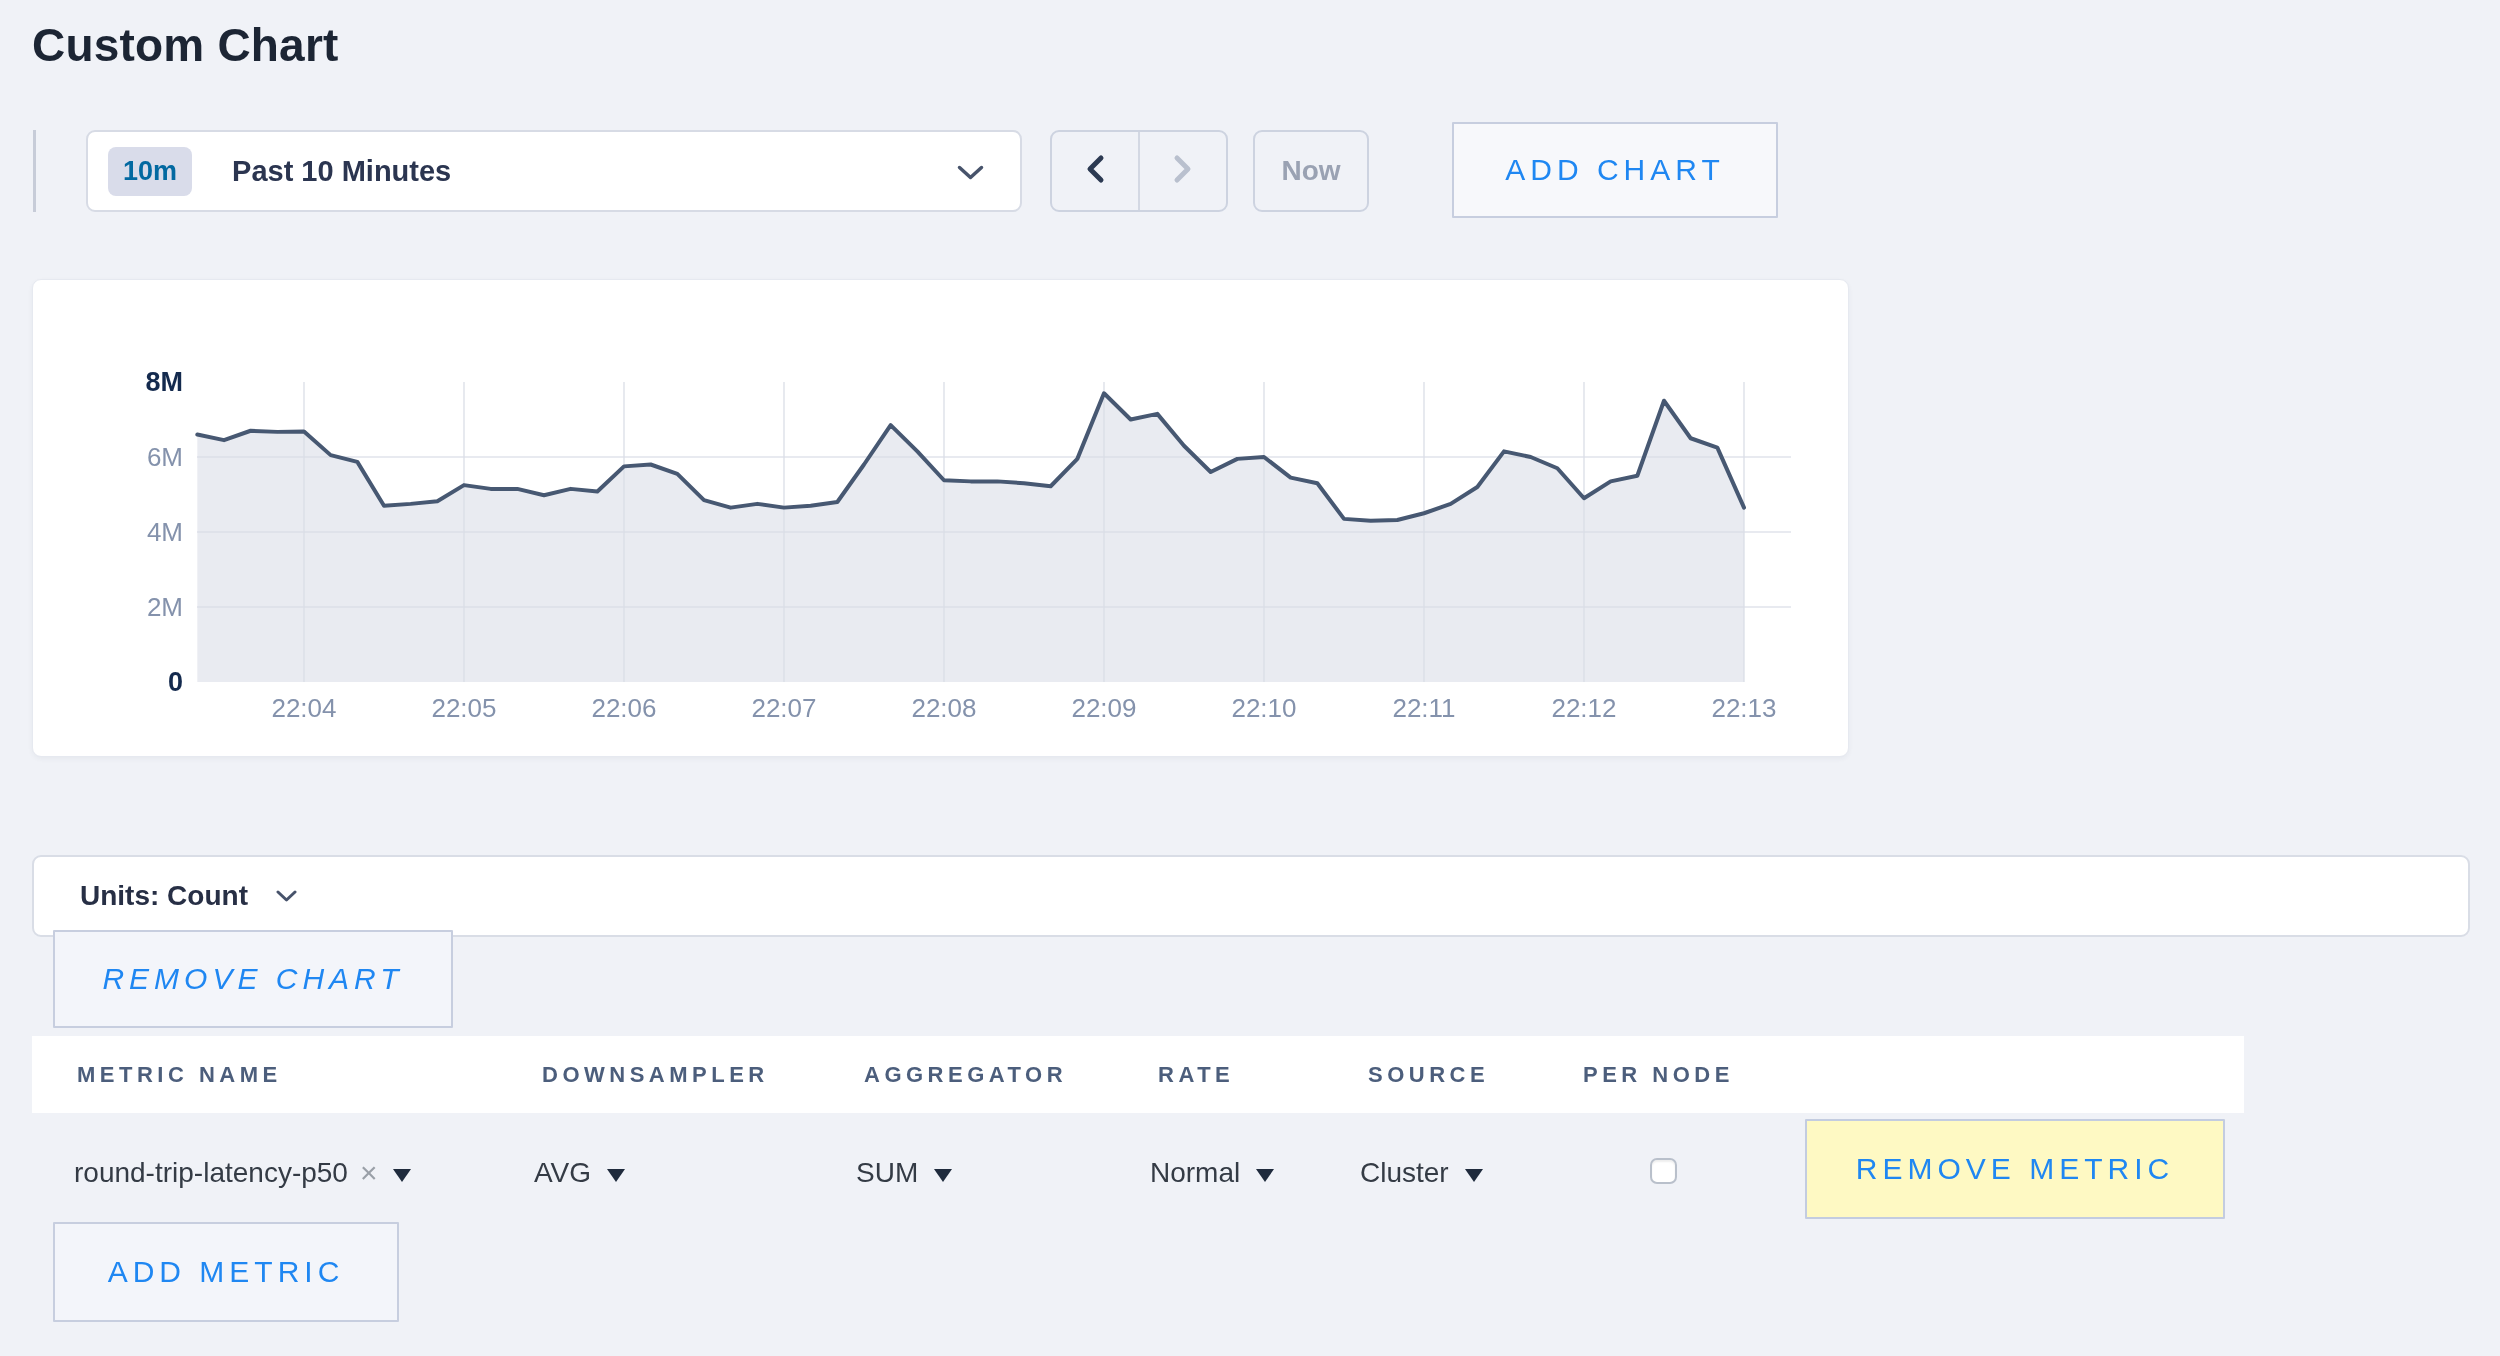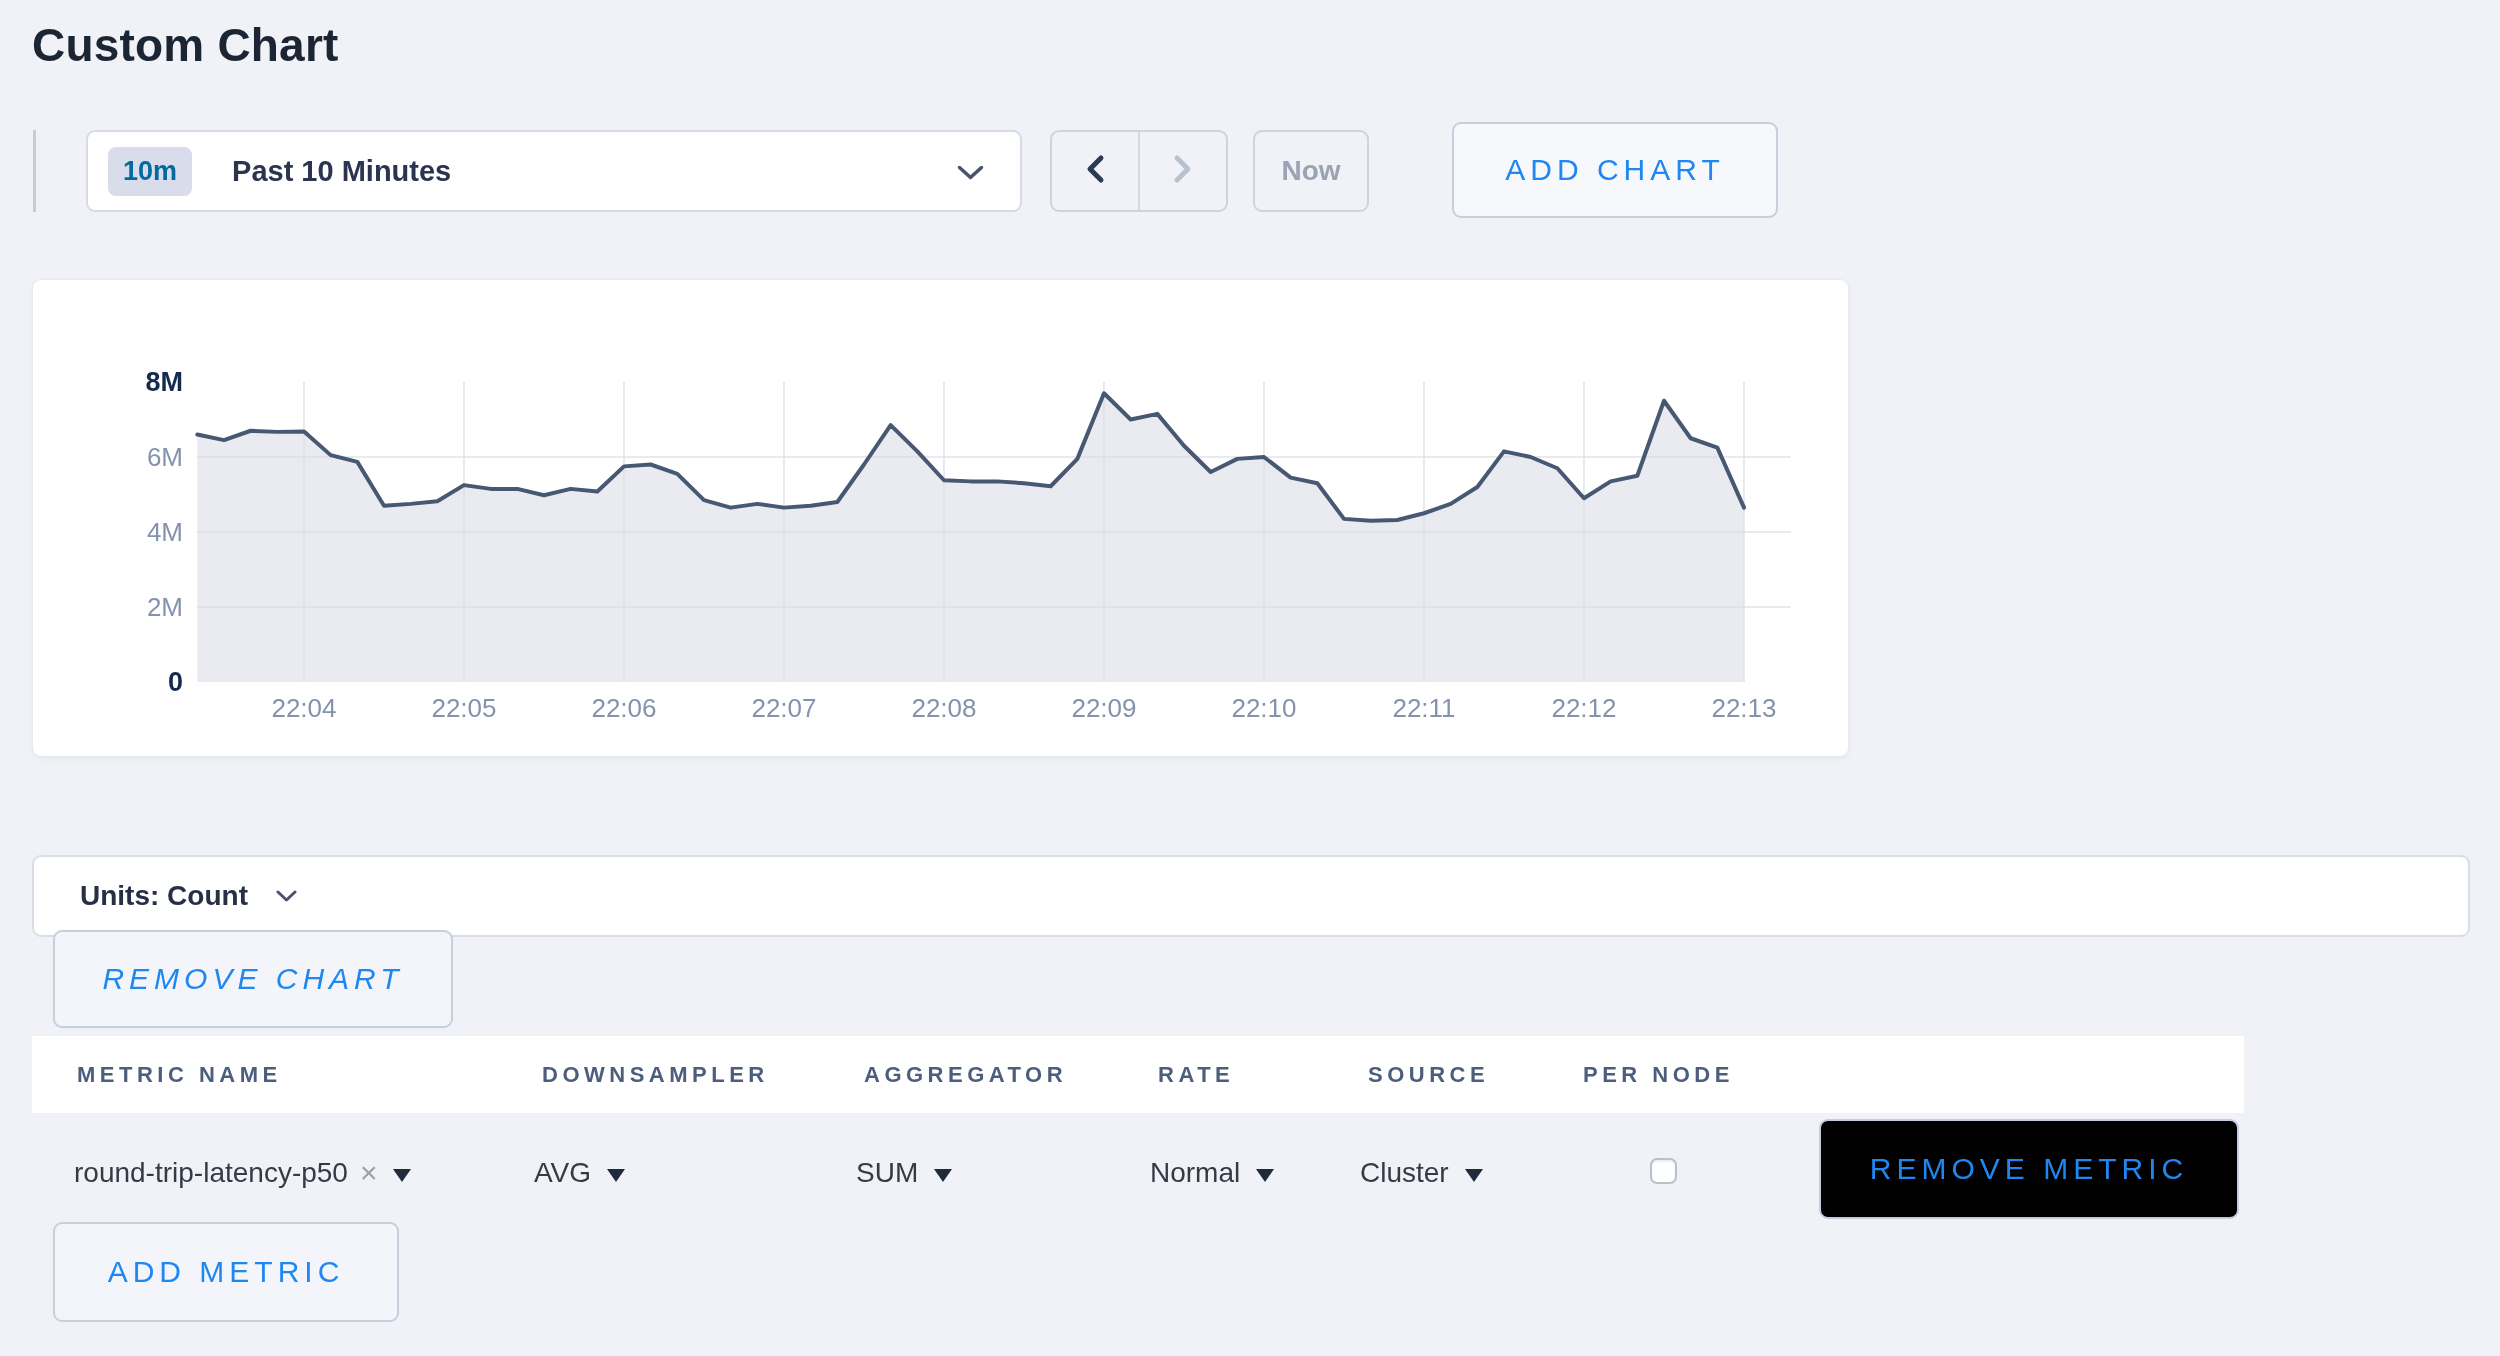--- a/index.html
+++ b/index.html
@@ -31,21 +31,21 @@
     border:2px solid #cdd3e0; border-radius:9px; overflow:hidden; }
   .nav-btn { flex:1; display:flex; align-items:center; justify-content:center; cursor:pointer; }
   .nav-btn + .nav-btn { border-left:2px solid #d3d8e3; }
 
   .now-btn {
     left:1253px; top:130px; width:116px; height:82px; border:2px solid #cdd3e0; border-radius:9px;
     display:flex; align-items:center; justify-content:center;
     font-size:28px; font-weight:700; color:#9aa2b3; cursor:default;
   }
   .link-btn {
-    border:2px solid #c7cedf; border-radius:9px; background:rgba(255,255,255,.45);
+    border:2px solid #c7cedf; border-radius:1px; background:rgba(255,255,255,.45);
     display:flex; align-items:center; justify-content:center;
     font-size:30px; color:#1f87f2; letter-spacing:5px; cursor:pointer; white-space:nowrap;
   }
   .add-chart-btn { left:1452px; top:122px; width:326px; height:96px; }
 
   
   .chart-card {
     left:32px; top:279px; width:1817px; height:478px; background:#fff;
     border:1px solid #e6e9f0; border-radius:9px; box-shadow:0 2px 5px rgba(40,50,80,.05);
   }
@@ -70,21 +70,21 @@
           font-size:28px; color:#343b45; cursor:pointer; white-space:nowrap; }
   .caret { width:0; height:0; border-left:9px solid transparent; border-right:9px solid transparent;
            border-top:13px solid #1f2b3d; margin-left:16px; margin-top:4px; }
   .x-glyph { color:#9aa0a8; font-size:30px; margin-left:12px; cursor:pointer; }
 
   .checkbox {
     left:1650px; top:1158px; width:27px; height:26px; background:#fff;
     border:2px solid #b9c0cb; border-radius:7px; cursor:pointer;
     box-shadow:inset 0 2px 2px rgba(0,0,0,.07);
   }
-  .remove-metric-btn { left:1805px; top:1119px; width:420px; height:100px; background:#000000; border-color:#c3cce0;margin-left:14px; }
+  .remove-metric-btn { left:1805px; top:1119px; width:420px; height:100px; background:#fef9c3; border-color:#c3cce0; }
   .add-metric-btn { left:53px; top:1222px; width:346px; height:100px; background:#f3f5fa; }
 </style>
 </head>
 <body>
 
 <div class="screen">
 
   <div class="abs page-title">Custom Chart</div>
 
   <div class="abs time-divider"></div>

